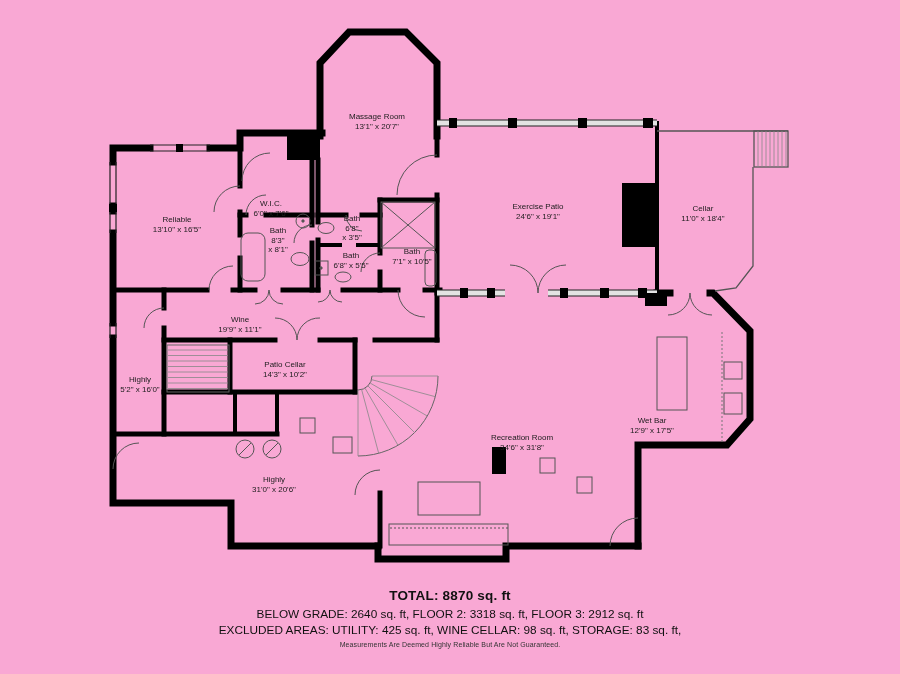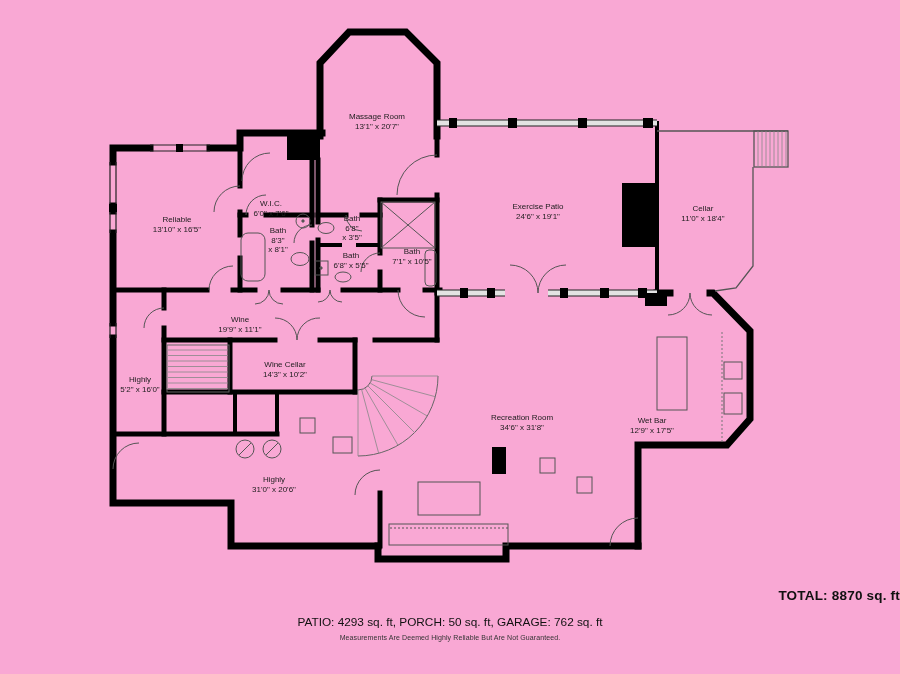--- a/index.html
+++ b/index.html
@@ -4,21 +4,21 @@
 <style>
   html,body{margin:0;padding:0;background:#ffffff;}
   .stage{position:relative;width:900px;height:674px;background:#f9a8d4;
          font-family:"Liberation Sans",sans-serif;overflow:hidden;}
   .plan-svg{position:absolute;left:0;top:0;}
   .room-label{position:absolute;transform:translate(-50%,-50%);text-align:center;
               color:#1c1c1c;font-size:8px;line-height:9.5px;white-space:nowrap;}
   .room-label .rn{font-size:8px;}
   .room-label .rd{font-size:8px;}
   .summary{position:absolute;left:0;right:0;top:588px;text-align:center;color:#111;}
-  .summary .total{font-size:13.5px;font-weight:bold;margin-bottom:12px;letter-spacing:.2px;text-align:right;}
+  .summary .total{font-size:13.5px;font-weight:bold;margin-bottom:4px;letter-spacing:.2px;}
   .summary .line{font-size:11.8px;line-height:15.5px;}
   .summary .disclaimer{font-size:7px;color:#333;margin-top:3px;letter-spacing:.1px;}
 </style>
 </head>
 <body>
 
 <div class="stage">
 
   <svg class="plan-svg" width="900" height="674" viewBox="0 0 900 674">
 
@@ -207,39 +207,40 @@
   </div>
   <div class="room-label" style="left:703px;top:213px">
     <div class="rn">Cellar</div>
     <div class="rd">11'0" x 18'4"</div>
   </div>
   <div class="room-label" style="left:240px;top:324px">
     <div class="rn">Wine</div>
     <div class="rd">19'9" x 11'1"</div>
   </div>
   <div class="room-label" style="left:285px;top:369px">
-    <div class="rn">Wine Cellar</div>
+    <div class="rn">Patio Cellar</div>
     <div class="rd">14'3" x 10'2"</div>
   </div>
   <div class="room-label" style="left:140px;top:384px">
     <div class="rn">Highly</div>
     <div class="rd">5'2" x 16'0"</div>
   </div>
-  <div class="room-label" style="left:522px;top:422px">
+  <div class="room-label" style="left:522px;top:442px">
     <div class="rn">Recreation Room</div>
     <div class="rd">34'6" x 31'8"</div>
   </div>
   <div class="room-label" style="left:652px;top:425px">
     <div class="rn">Wet Bar</div>
     <div class="rd">12'9" x 17'5"</div>
   </div>
   <div class="room-label" style="left:274px;top:484px">
     <div class="rn">Highly</div>
     <div class="rd">31'0" x 20'6"</div>
   </div>
 
   <div class="summary">
     <div class="total">TOTAL: 8870 sq. ft</div>
-    <div class="line">PATIO: 4293 sq. ft, PORCH: 50 sq. ft, GARAGE: 762 sq. ft</div>
+    <div class="line">BELOW GRADE: 2640 sq. ft, FLOOR 2: 3318 sq. ft, FLOOR 3: 2912 sq. ft</div>
+    <div class="line">EXCLUDED AREAS: UTILITY: 425 sq. ft, WINE CELLAR: 98 sq. ft, STORAGE: 83 sq. ft,</div>
     <div class="disclaimer">Measurements Are Deemed Highly Reliable But Are Not Guaranteed.</div>
   </div>
 
 </div>
 
 </body></html>

